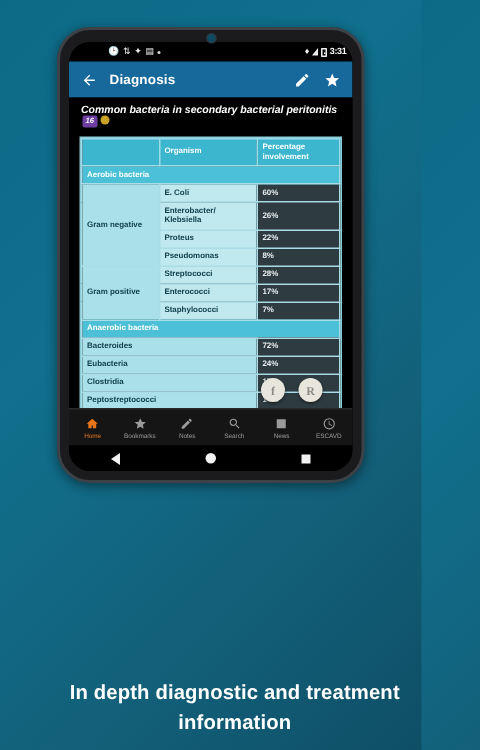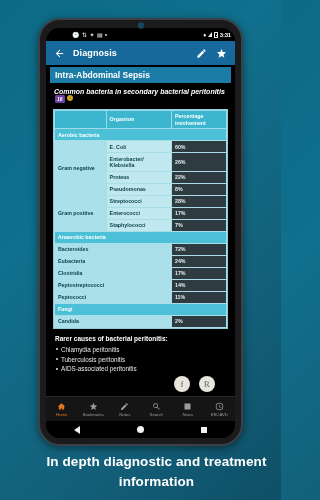--- a/index.html
+++ b/index.html
@@ -6,21 +6,21 @@
   html,body { width:281px; height:500px; overflow:hidden; }
   body {
     font-family:"Liberation Sans", sans-serif;
     background:linear-gradient(135deg,#0d6a87 0%,#10708d 35%,#13607a 70%,#0e4f66 100%);
     position:relative;
   }
 
   
   #phone {
     position:absolute; left:38px; top:18px;
-    width:205px; height:428px;
+    width:205px; height:304px;
     background:#1b1b1d;
     border-radius:22px;
     border:2px solid #3c4247;
     box-shadow:0 2px 8px rgba(0,0,0,.45);
     overflow:hidden;
   }
   #screen {
     position:absolute; left:6px; top:8px; right:6px; bottom:6px;
     background:#000; border-radius:14px; overflow:hidden;
     display:flex; flex-direction:column;
@@ -178,21 +178,20 @@
       </span>
       <span class="tb-icon">
         <svg viewBox="0 0 24 24">
             <path d="M12 17.27L18.18 21l-1.64-7.03L22 9.24l-7.19-.61L12 2 9.19 8.63 2 9.24l5.46 4.73L5.82 21z"></path>
           </svg>
       </span>
     </div>
 
     <div id="content">
 
-      <div id="heading-bar">Intra-Abdominal Sepsis</div>
 
       <div id="subheading">
         <span>Common bacteria in secondary bacterial peritonitis</span><span class="badge">16</span><span class="badge-circle"></span>
       </div>
 
       <div id="tbl-wrap">
         <table>
           <colgroup>
               <col class="col-a">
               <col class="col-b">

